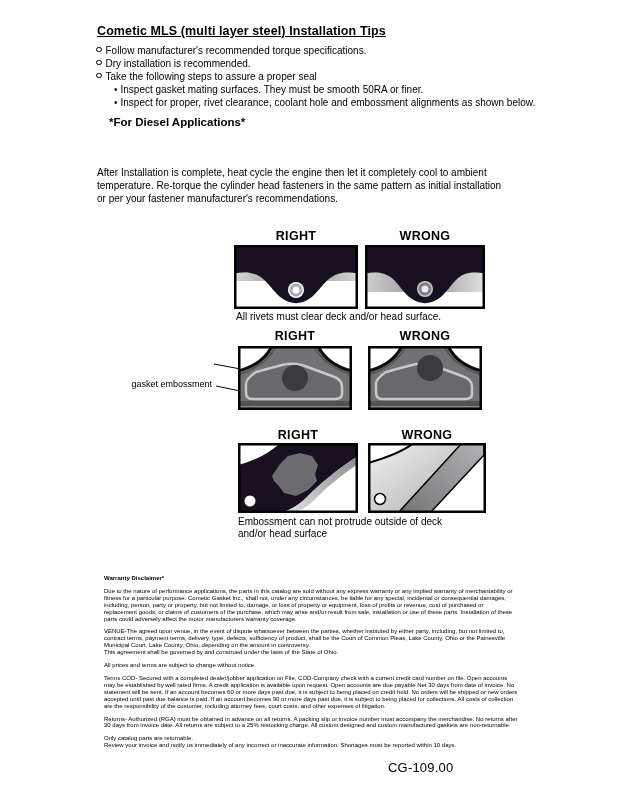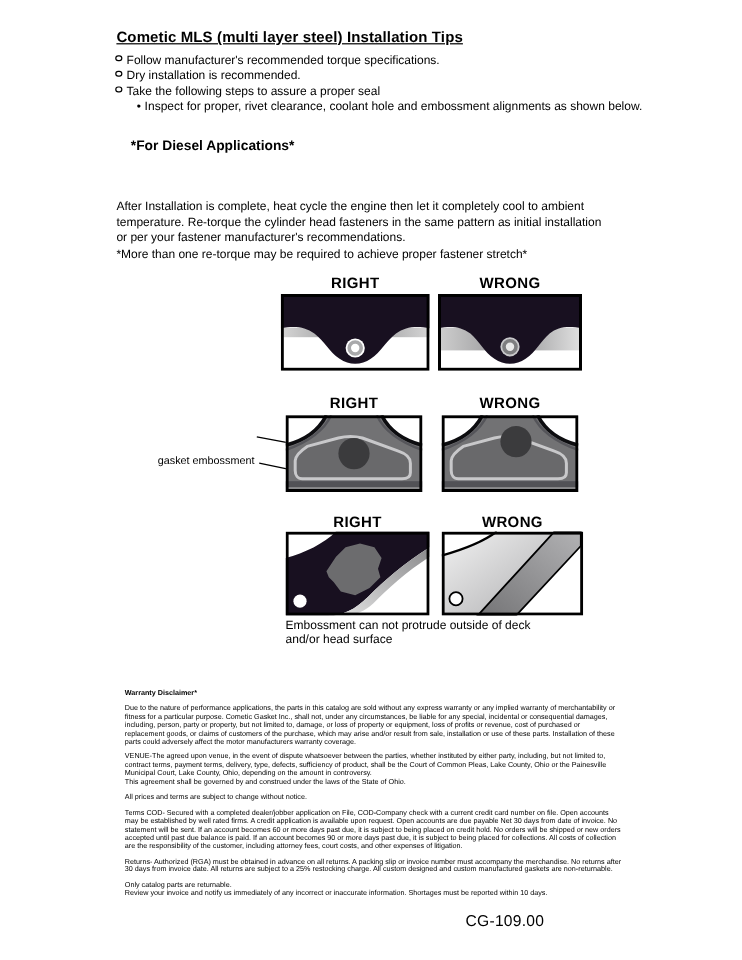--- a/index.html
+++ b/index.html
@@ -59,28 +59,28 @@
 <body>
 
 <div class="page">
 
   <div class="title">Cometic MLS (multi layer steel) Installation Tips</div>
 
   <div class="bullets">
     <div class="bullet-row"><span>Follow manufacturer's recommended torque specifications.</span></div>
     <div class="bullet-row"><span>Dry installation is recommended.</span></div>
     <div class="bullet-row"><span>Take the following steps to assure a proper seal</span></div>
+    <div class="sub-row"><span>Inspect gasket mating surfaces.  They must be smooth 50RA or finer.</span></div>
     <div class="sub-row"><span>Inspect for proper, rivet clearance, coolant hole and embossment alignments as shown below.</span></div>
   </div>
 
   <div class="diesel-heading">*For Diesel Applications*</div>
   <div class="body-para p2">After Installation is complete, heat cycle the engine then let it completely cool to ambient
 temperature. Re-torque the cylinder head fasteners in the same pattern as initial installation
 or per your fastener manufacturer's recommendations.</div>
-  <div class="note">*More than one re-torque may be required to achieve proper fastener stretch*</div>
 
   <div class="dg-label r1-right">RIGHT</div>
   <div class="dg-label r1-wrong">WRONG</div>
 
   <div class="dg-box b1r">
     <svg width="124" height="64" viewBox="0 0 124 64">
       <defs>
         <linearGradient id="gb1" x1="0" y1="0" x2="1" y2="0">
           <stop offset="0" stop-color="#d6d6d6"></stop>
             <stop offset="0.5" stop-color="#8e8e90"></stop>
@@ -107,20 +107,21 @@
       </defs>
       <rect width="120" height="64" fill="#ffffff"></rect>
       <rect y="28" width="120" height="19" fill="url(#gb2)"></rect>
       <path d="M0,0 H120 V28.5 C109,26.5 100,27 93,33 C85,40 82,48 73,54 C65,59.5 55,59.5 47,54 C38,48 35,40 27,33 C19,27 11,26.5 0,28.5 Z" fill="#181020"></path>
       <circle cx="60" cy="44" r="8" fill="#c9c9cb"></circle>
       <circle cx="60" cy="44" r="5" fill="#e9e9e9" stroke="#7e7e80" stroke-width="3"></circle>
       <rect x="1.25" y="1.25" width="117.5" height="61.5" fill="none" stroke="#000000" stroke-width="2.5"></rect>
     </svg>
   </div>
 
+  <div class="caption cap1">All rivets must clear deck and/or head surface.</div>
 
   <div class="dg-label r2-right">RIGHT</div>
   <div class="dg-label r2-wrong">WRONG</div>
 
   <div class="callout co2">gasket embossment</div>
 
   <svg class="leader-overlay" width="180" height="60" viewBox="0 0 180 60">
     <line x1="94" y1="20" x2="163" y2="33" stroke="#000" stroke-width="1"></line>
     <line x1="96" y1="42" x2="130" y2="49" stroke="#000" stroke-width="1"></line>
   </svg>

